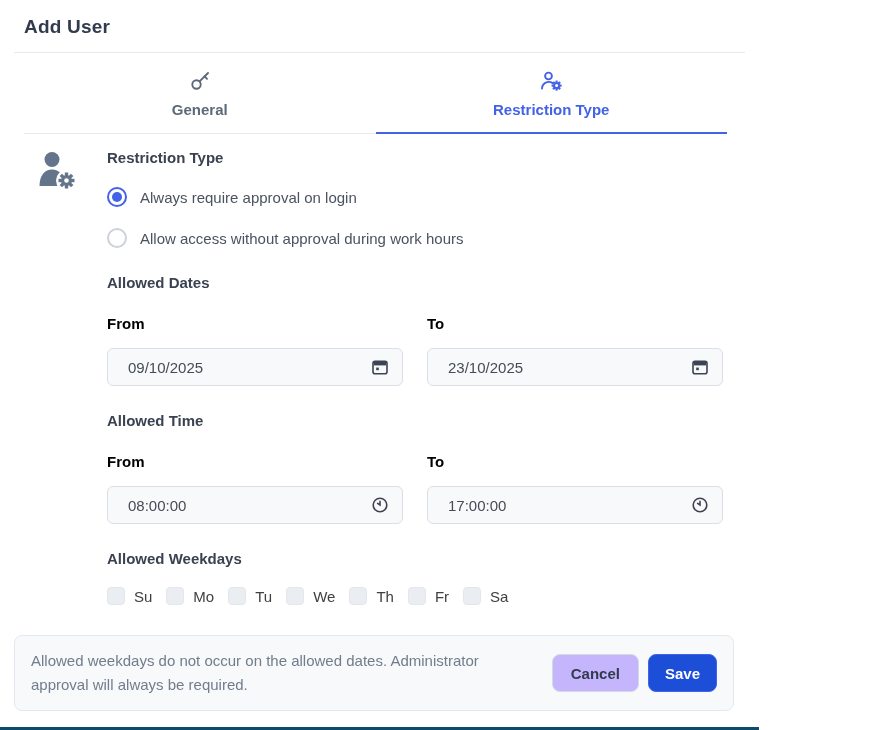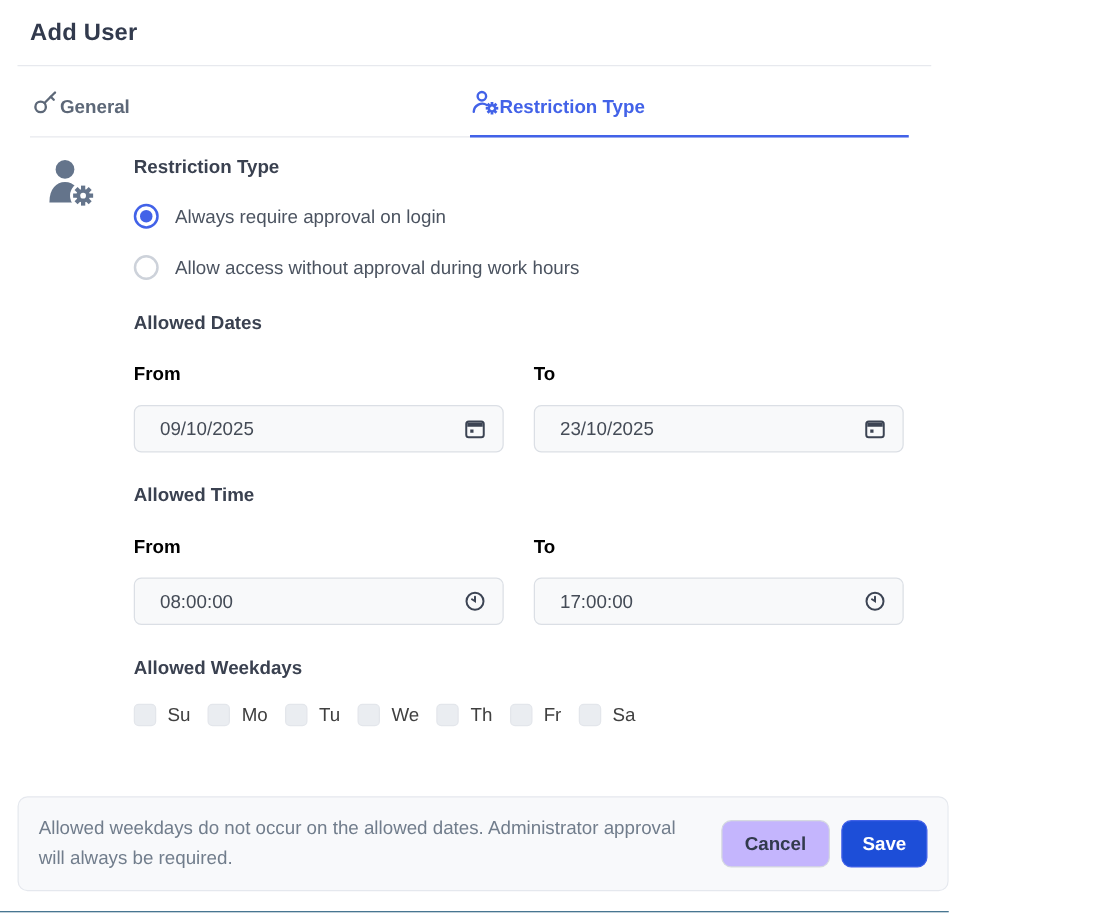--- a/index.html
+++ b/index.html
@@ -4,33 +4,33 @@
 <style>
   * { box-sizing: border-box; margin: 0; padding: 0; }
   html,body { background:#fff; }
   body { font-family: "Liberation Sans", sans-serif; }
 
   .modal {
     position: relative;
     width: 759px;
     height: 730px;
     background: #fff;
-    border-bottom: 1px solid #0c4a6e;
+    border-bottom: 3px solid #0c4a6e;
     overflow: hidden;
   }
 
   
   .dlg-header { padding: 16px 24px 14px 24px; }
   .dlg-title { font-size: 19px; font-weight: 700; color: #323a4d; letter-spacing: .2px; }
   .header-divider { height: 1px; background: #e7e9ee; margin: 0 14px; }
 
   
   .tabs { display: flex; margin: 0 32px 0 24px; border-bottom: 1px solid #e7e9ee; }
   .tab {
-    flex: 1; display: flex; flex-direction: row; align-items: center;
+    flex: 1; display: flex; flex-direction: column; align-items: center;
     padding: 16px 0 14px 0; cursor: pointer; color: #5d6878;
     border-bottom: 2px solid transparent; margin-bottom: -1px;
   }
   .tab .tab-icon { height: 24px; display:flex; align-items:center; }
   .tab-label { margin-top: 8px; font-size: 15px; font-weight: 700; }
   .tab.active { color: #4262e8; border-bottom-color: #4262e8; }
 
   
   .content { display: flex; padding: 15px 36px 0 38px; }
   .icon-col { width: 69px; flex: none; padding-top: 1px; color:#64748b; }
@@ -67,21 +67,21 @@
   .weekdays { display: flex; gap: 14px; margin-top: 20px; }
   .weekday { display: flex; align-items: center; gap: 9px; }
   .checkbox {
     width: 18px; height: 18px; border-radius: 4px;
     background: #eaedf1; border: 1px solid #e3e6eb;
   }
   .weekday-label { font-size: 15px; font-weight: 400; color: #404040; }
 
   
   .footer {
-    position: absolute; left: 14px; right: 0; bottom: 16px; height: 76px;
+    position: absolute; left: 14px; right: 25px; bottom: 16px; height: 76px;
     background: #f8f9fb; border: 1px solid #e5e8ee; border-radius: 8px;
     display: flex; align-items: center; justify-content: space-between;
     padding: 10px 16px; gap: 20px;
   }
   .footer-message { font-size: 15px; color: #717d8c; line-height: 24px; max-width: 648px; }
   .footer-buttons { display: flex; gap: 9px; flex: none; }
   .btn {
     height: 38px; border-radius: 8px; font-size: 15px; font-weight: 700;
     font-family: "Liberation Sans", sans-serif; cursor: pointer;
     display: inline-flex; align-items: center;

